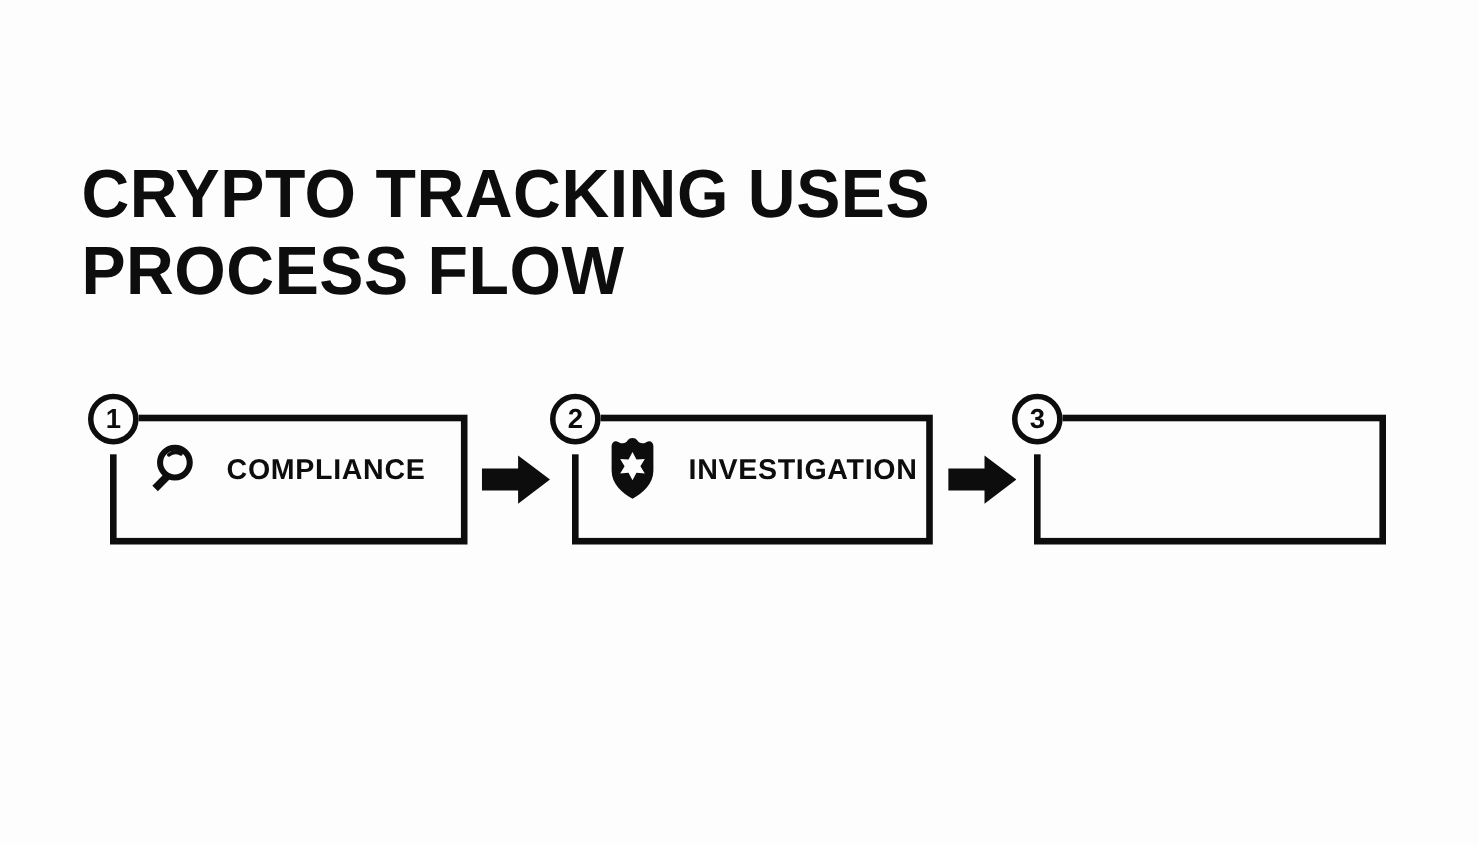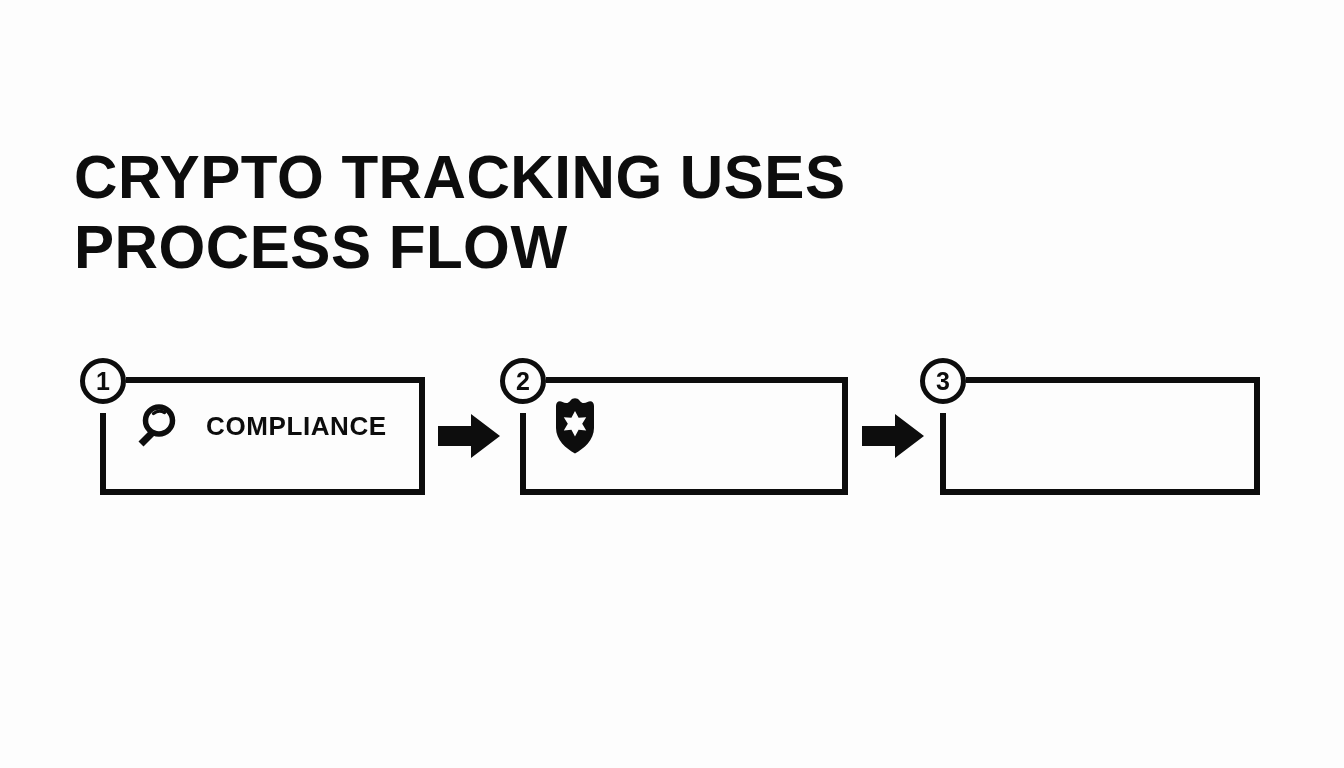--- a/index.html
+++ b/index.html
@@ -185,20 +185,21 @@
             <path d="M6 8 C6 4 9 2 12.5 4 C16 6 19 5 20.5 2.5
                      C22.5 -0.5 27.5 -0.5 29.5 2.5
                      C31 5 34 6 37.5 4 C41 2 44 4 44 8
                      L44 30 C44 42 34 50.5 25 55.5
                      C16 50.5 6 42 6 30 Z" fill="#0d0d0d"></path>
             <path d="M25 13 L28.6 19.8 L36.2 19.2 L32.2 25.8 L36.2 32.4
                      L28.6 31.8 L25 38.6 L21.4 31.8 L13.8 32.4 L17.8 25.8
                      L13.8 19.2 L21.4 19.8 Z" fill="#fdfdfd"></path>
           </svg>
         </span>
+        <span class="step-label">INVESTIGATION</span>
       </div>
     </div>
 
     <div class="arrow arrow-2">
       <svg width="62" height="46" viewBox="0 0 62 46" aria-hidden="true">
         <path d="M0 13 L33 13 L33 1 L62 23 L33 45 L33 33 L0 33 Z" fill="#0d0d0d"></path>
       </svg>
     </div>
 
     <div class="step step-3">

